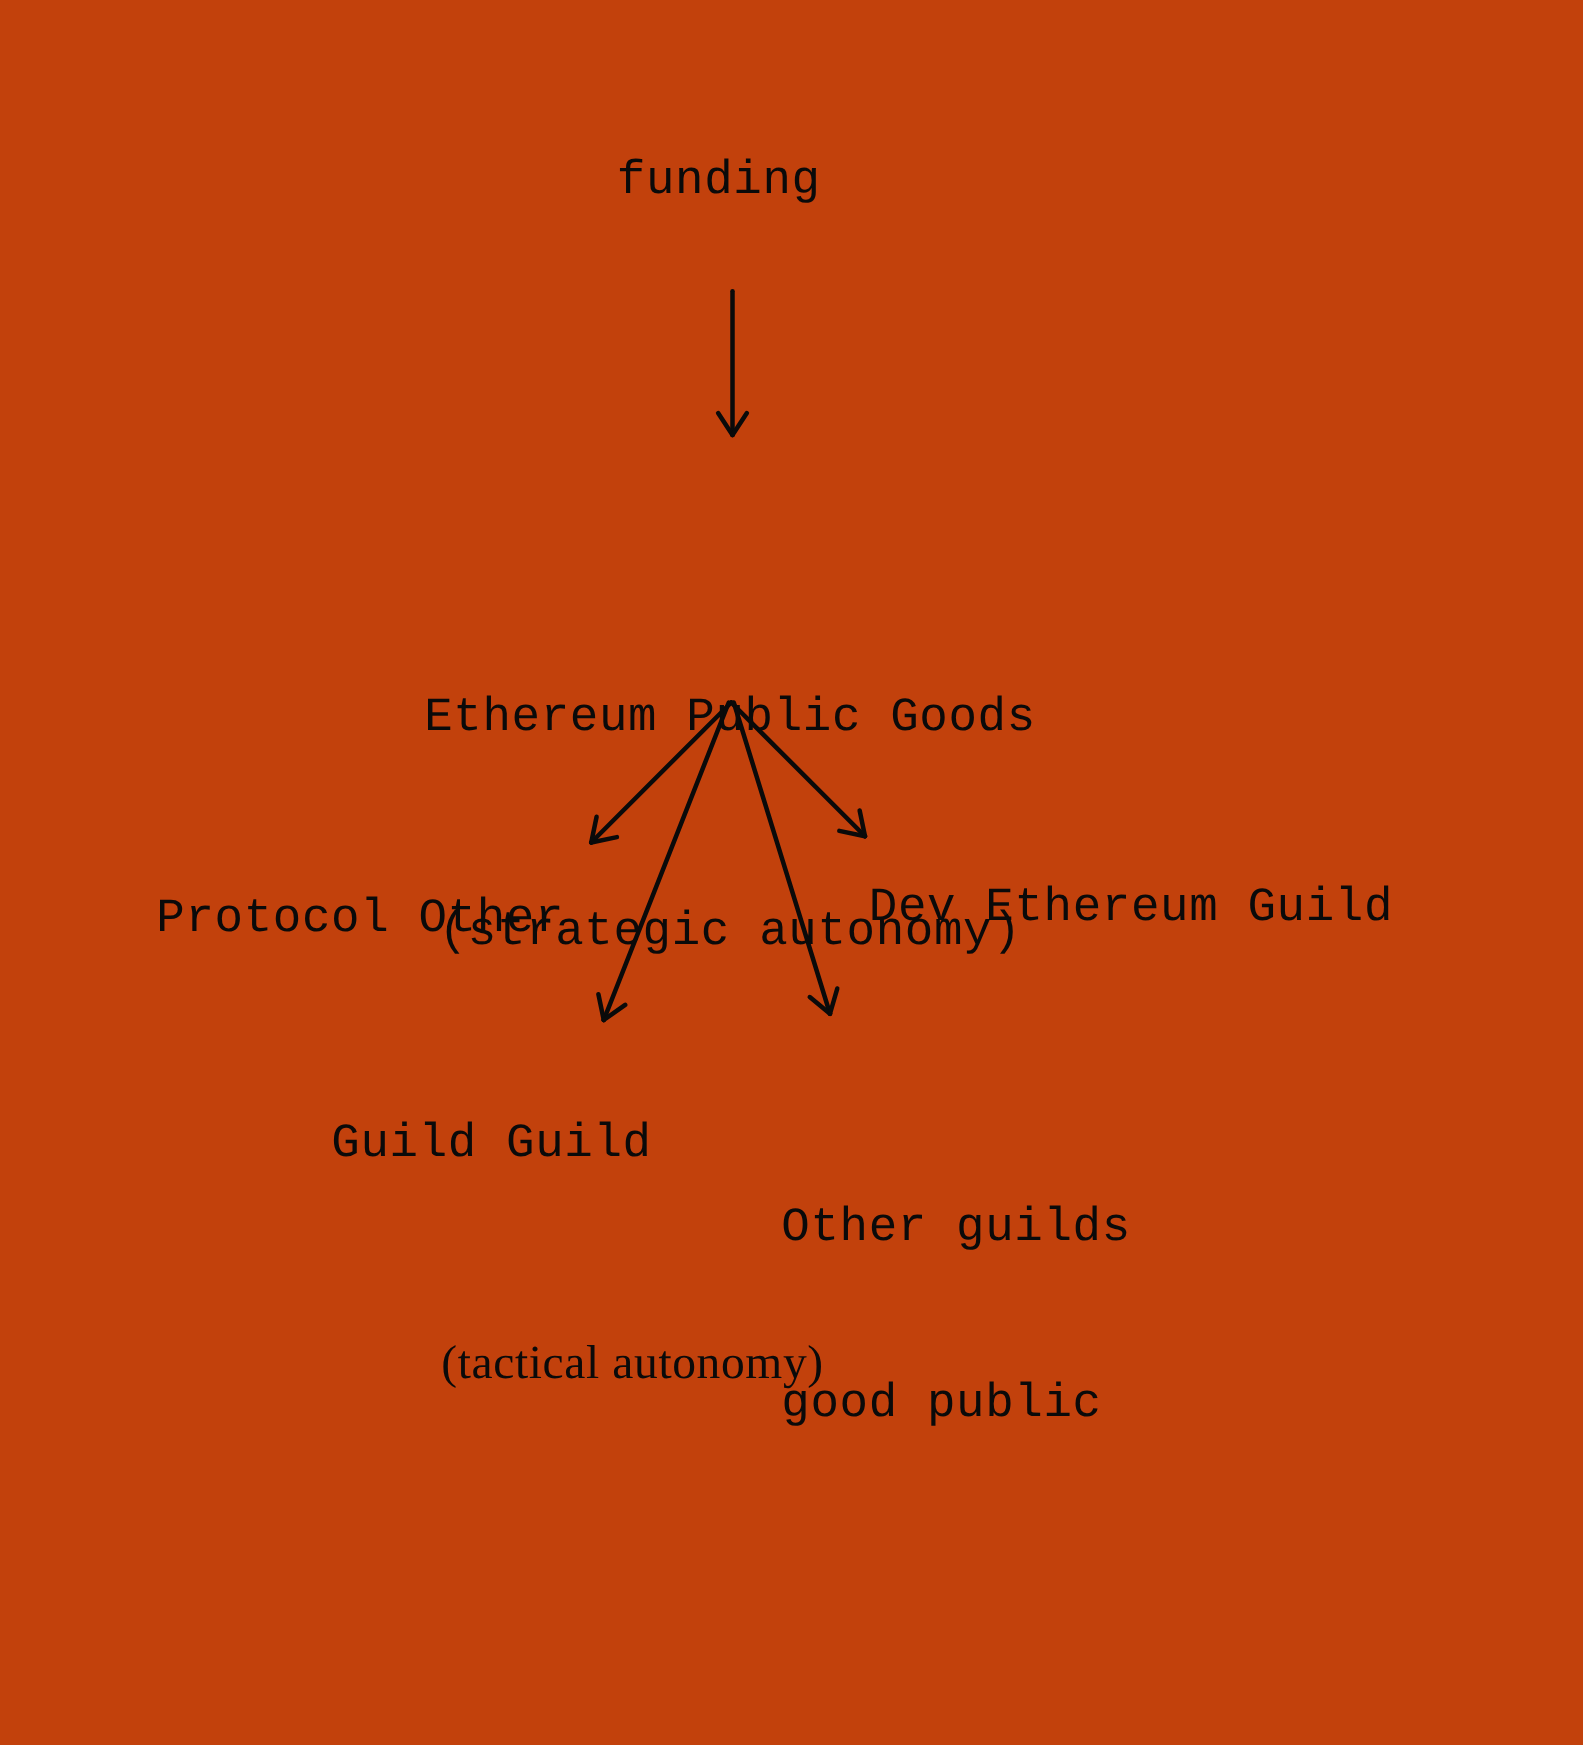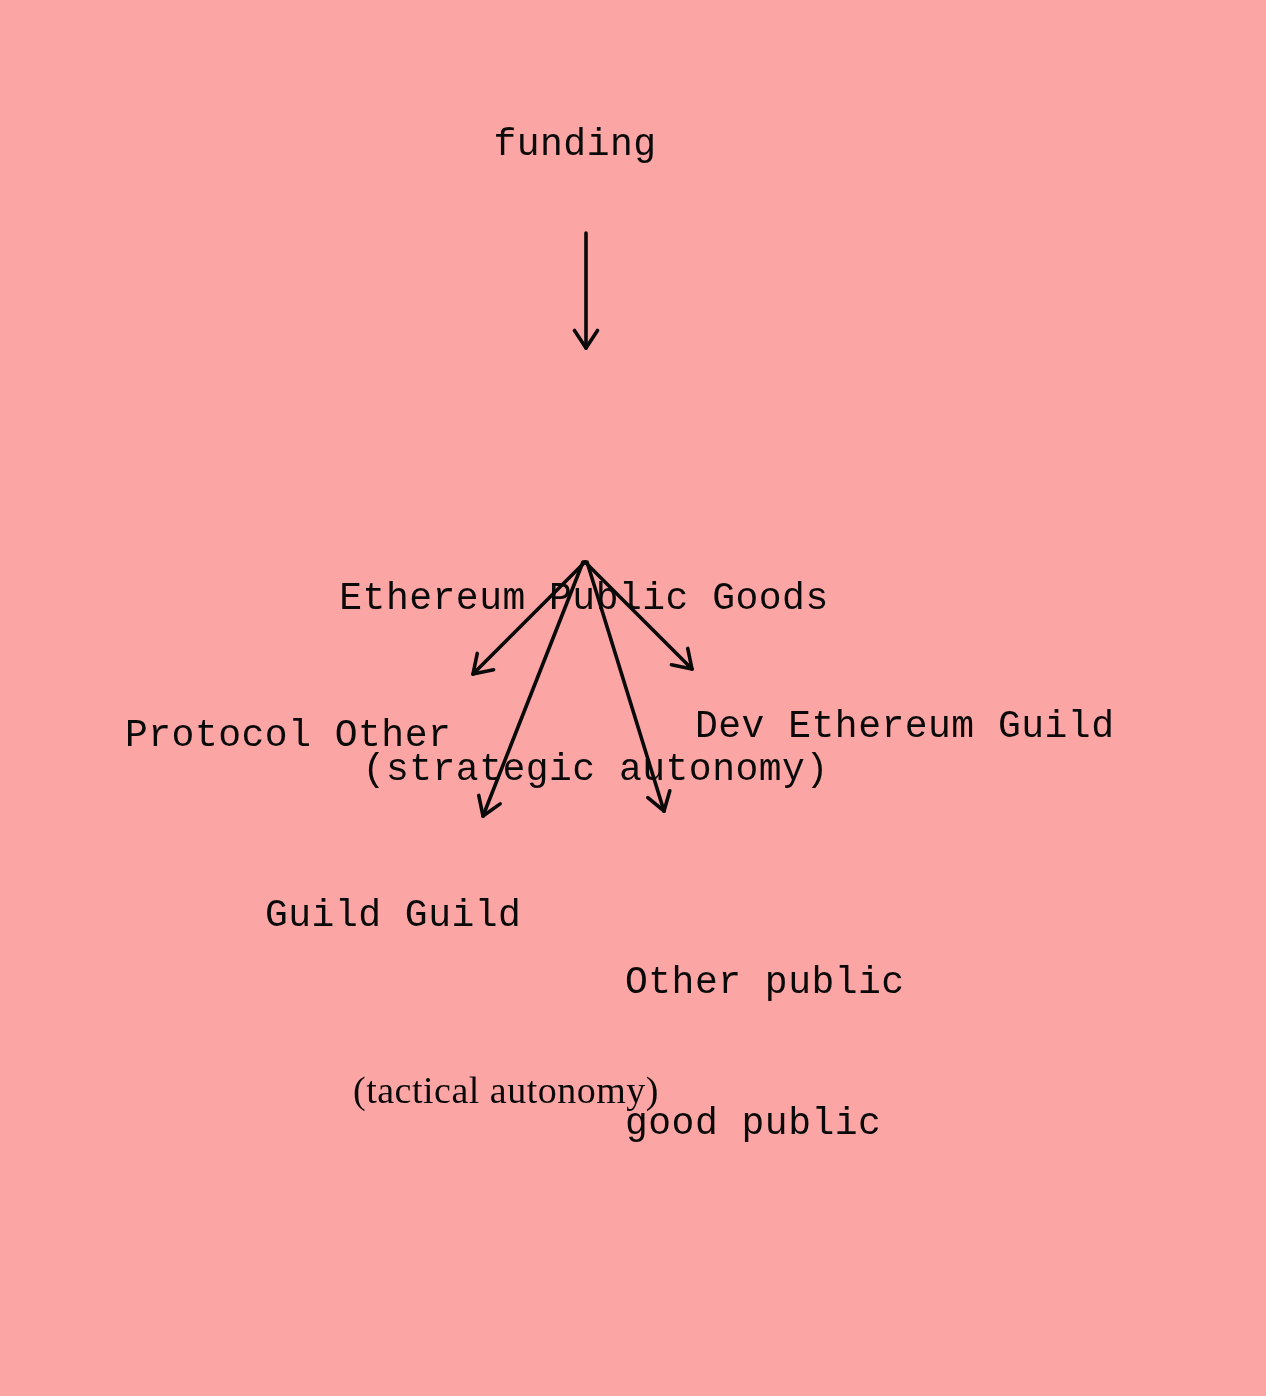--- a/index.html
+++ b/index.html
@@ -4,21 +4,21 @@
 <style>
   html, body {
     margin: 0;
     padding: 0;
     background: #ffffff;
   }
   .canvas {
     position: relative;
     width: 1266px;
     height: 1396px;
-    background: #fca5a5;
+    background: #c2410c;
     overflow: hidden;
     font-family: "Liberation Mono", "DejaVu Sans Mono", monospace;
     color: #0a0a0a;
   }
   .arrows-layer {
     position: absolute;
     left: 0;
     top: 0;
     width: 1266px;
     height: 1396px;
@@ -32,23 +32,23 @@
     white-space: pre;
     letter-spacing: 0.5px;
   }
   .node-funding {
     left: 575px;
     top: 122px;
     transform: translateX(-50%);
   }
   .node-epg {
     left: 584px;
-    top: 456px;
+    top: 432px;
     transform: translateX(-50%);
-    text-align: right;
+    text-align: center;
     line-height: 57px;
   }
   .node-protocol-guild {
     left: 125px;
     top: 713px;
   }
   .node-dev-tooling-guild {
     left: 695px;
     top: 704px;
   }
@@ -98,19 +98,19 @@
     <div>(strategic autonomy)</div>
   </div>
 
   <div class="node node-protocol-guild">Protocol Other</div>
 
   <div class="node node-dev-tooling-guild">Dev Ethereum Guild</div>
 
   <div class="node node-guild-guild">Guild Guild</div>
 
   <div class="node node-other-guilds">
-    <div>Other public</div>
+    <div>Other guilds</div>
     <div>good public</div>
   </div>
 
   <div class="node node-tactical">(tactical autonomy)</div>
 
 </div>
 
 </body></html>

